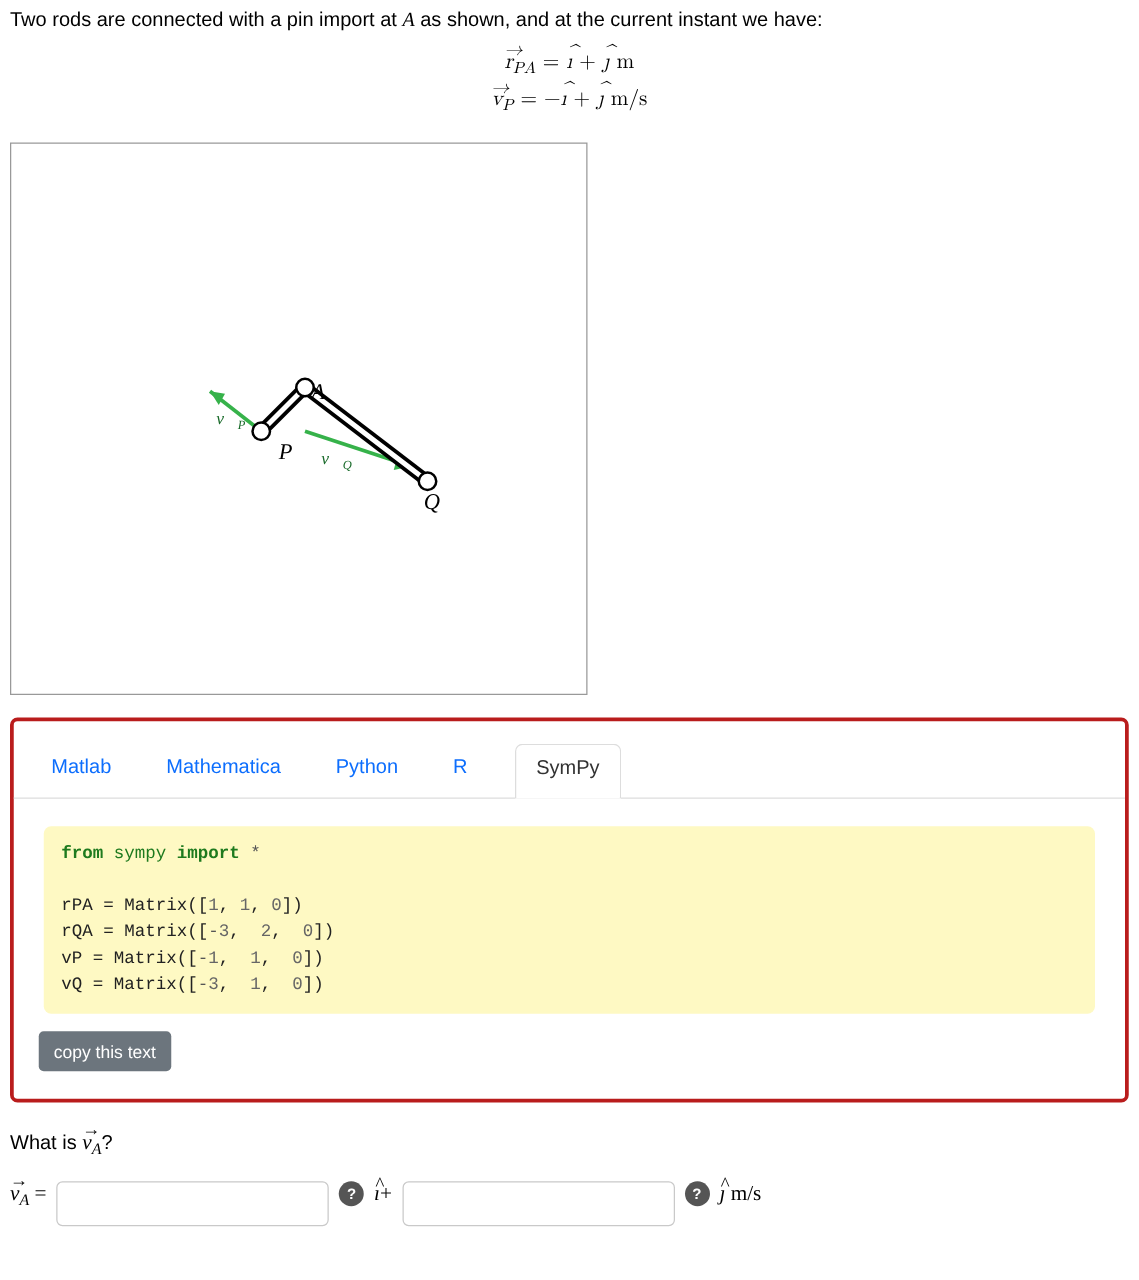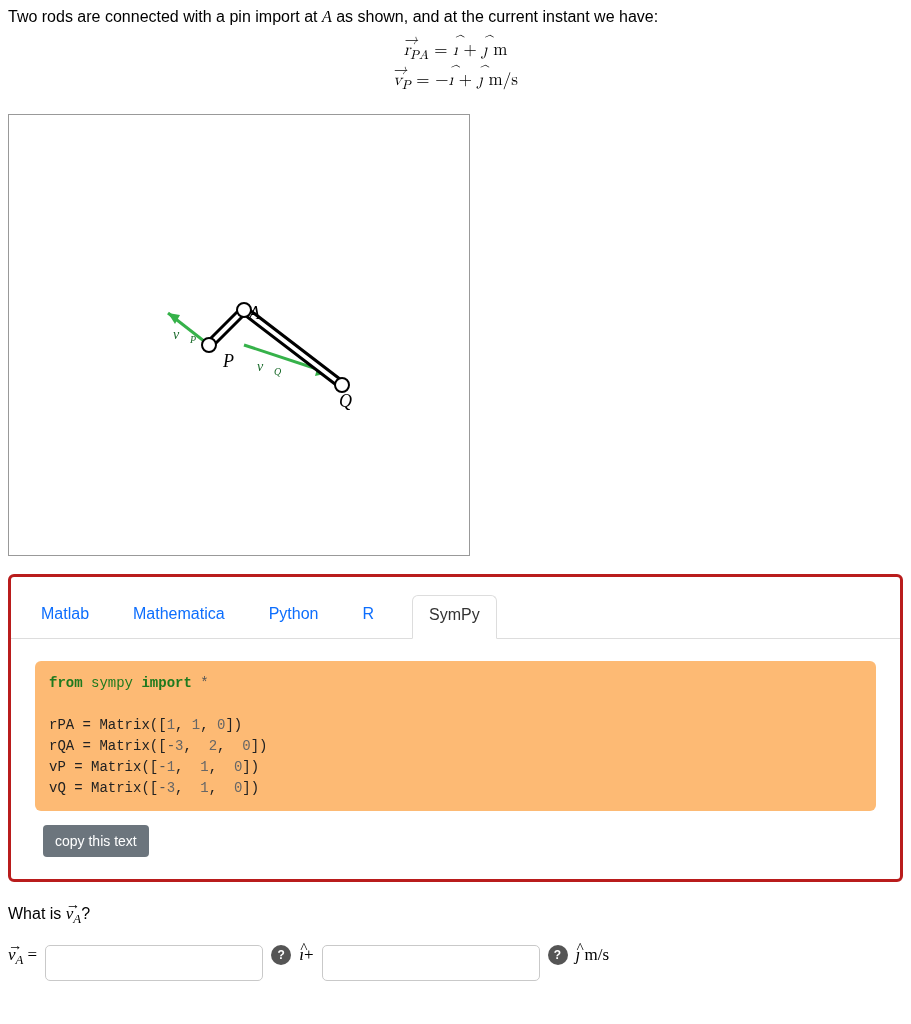--- a/index.html
+++ b/index.html
@@ -80,36 +80,36 @@
     border: 1px solid #ddd;
     border-bottom: 1px solid #fff;
     border-radius: 6px 6px 0 0;
     padding: 10px 16px 14px 16px;
     margin-bottom:-1px;
     background:#fff;
     cursor:default;
   }
   .code-block {
     margin: 22px 24px 14px 24px;
-    background: #fdba74;
+    background: #fef9c3;
     border-radius: 6px;
     padding: 12px 14px;
     font-family: "SFMono-Regular", Consolas, "Liberation Mono", Menlo, monospace;
     font-size: 14px;
     line-height: 1.5;
     white-space: pre;
     color: #222;
   }
   .kw1 { color: #1e7a1e; font-weight: bold;}
   .kw2 { color: #1e7a1e; }
   .num { color: #666; }
   .op { color: #555; }
   .copy-btn {
     display:inline-block;
-    margin: 0 24px 22px 32px;
+    margin: 0 24px 22px 20px;
     background: #6c757d;
     color: #fff;
     border: none;
     border-radius: 4px;
     padding: 8px 12px;
     font-size: 14px;
     cursor: pointer;
   }
   .question-line{
     font-size: 16px;

